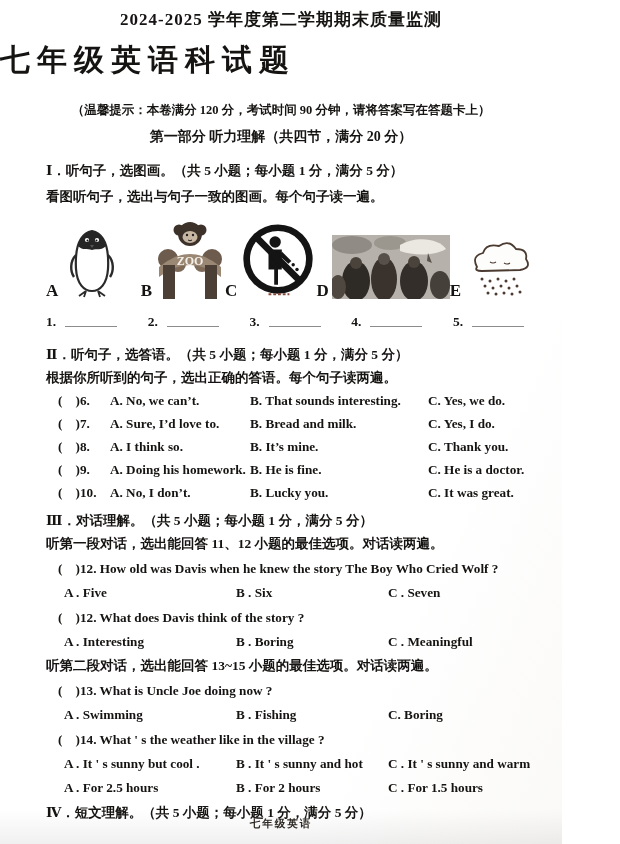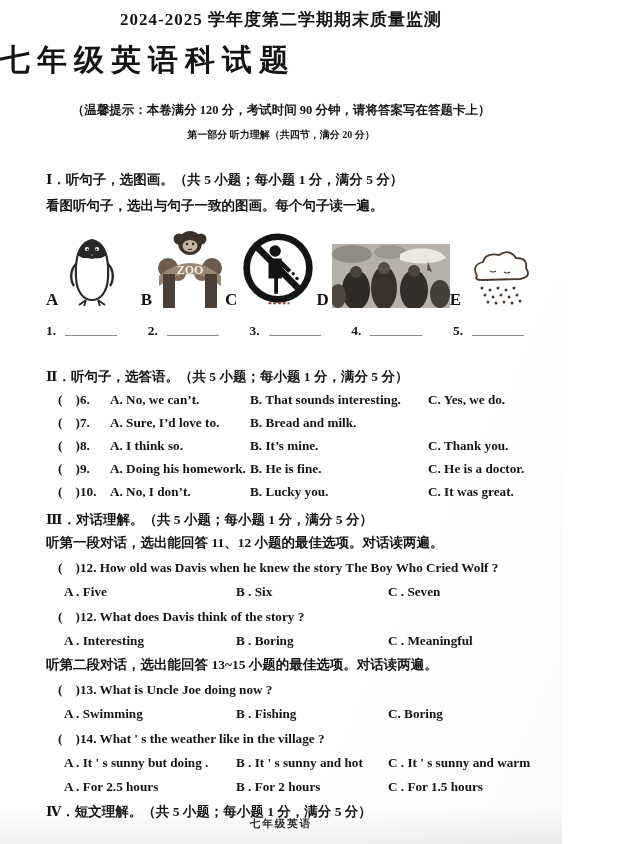--- a/index.html
+++ b/index.html
@@ -13,23 +13,23 @@
     overflow:hidden;
   }
   .page::after{
     content:"";position:absolute;left:0;right:0;bottom:0;height:34px;
     background:linear-gradient(to bottom,rgba(0,0,0,0),rgba(0,0,0,0.06));
     pointer-events:none;
   }
   .title{padding-top:8px;text-align:center;font-size:17px;letter-spacing:1px;}
   .subtitle{margin-top:9px;text-align:left;font-size:30px;letter-spacing:7px;}
   .notice{margin-top:21px;text-align:center;font-size:12.5px;}
-  .part-heading{margin-top:9px;text-align:center;font-size:10px;}
+  .part-heading{margin-top:9px;text-align:center;font-size:14px;}
   .content{padding:0 26px 0 46px;}
-  .sec-heading{margin-top:28px;font-size:13.5px;line-height:20px;}
+  .sec-heading{margin-top:15px;font-size:13.5px;line-height:20px;}
   .sec-instr{margin-top:6px;font-size:13.5px;line-height:20px;}
   
   .pic-row{margin-top:10px;height:82px;display:flex;align-items:flex-end;}
   .pic-cell{display:flex;align-items:flex-end;}
   .pic-letter{font-size:17px;line-height:16px;margin-right:3px;}
   .cell-a{width:112px;}.cell-b{width:94px;}.cell-c{width:102px;}.cell-d{width:136px;}.cell-e{width:100px;}
   
   .blank-row{margin-top:15px;display:flex;justify-content:space-between;padding-right:12px;}
   .blank-item{display:flex;align-items:flex-end;font-size:13.5px;}
   .blank-line{display:inline-block;width:52px;border-bottom:1.6px solid #8c8c8c;margin-left:9px;margin-bottom:3px;}
@@ -175,31 +175,33 @@
           <span>4.</span>
           <span class="blank-line"></span>
         </span>
       <span class="blank-item">
           <span>5.</span>
           <span class="blank-line"></span>
         </span>
     </div>
 
     <div class="sec-heading">Ⅱ．听句子，选答语。（共 5 小题；每小题 1 分，满分 5 分）</div>
+    <div class="sec-instr" style="margin-top:3px;">根据你所听到的句子，选出正确的答语。每个句子读两遍。</div>
 
     <div class="q2-row">
       <span class="pre">(    )6.</span>
       <span>A. No, we can’t.</span>
       <span>B. That sounds interesting.</span>
       <span>C. Yes, we do.</span>
     </div>
     <div class="q2-row">
       <span class="pre">(    )7.</span>
       <span>A. Sure, I’d love to.</span>
       <span>B. Bread and milk.</span>
+      <span>C. Yes, I do.</span>
     </div>
     <div class="q2-row">
       <span class="pre">(    )8.</span>
       <span>A. I think so.</span>
       <span>B. It’s mine.</span>
       <span>C. Thank you.</span>
     </div>
     <div class="q2-row">
       <span class="pre">(    )9.</span>
       <span>A. Doing his homework.</span>
@@ -234,21 +236,21 @@
 
     <div class="q-line">(    )13. What is Uncle Joe doing now ?</div>
     <div class="opt-row">
       <span>A . Swimming</span>
       <span>B . Fishing</span>
       <span>C. Boring</span>
     </div>
 
     <div class="q-line">(    )14. What ' s the weather like in the village ?</div>
     <div class="opt-row">
-      <span>A . It ' s sunny but doing .</span>
+      <span>A . It ' s sunny but cool .</span>
       <span>B . It ' s sunny and hot</span>
       <span>C . It ' s sunny and warm</span>
     </div>
 
     <div class="opt-row">
       <span>A . For 2.5 hours</span>
       <span>B . For 2 hours</span>
       <span>C . For 1.5 hours</span>
     </div>
 

